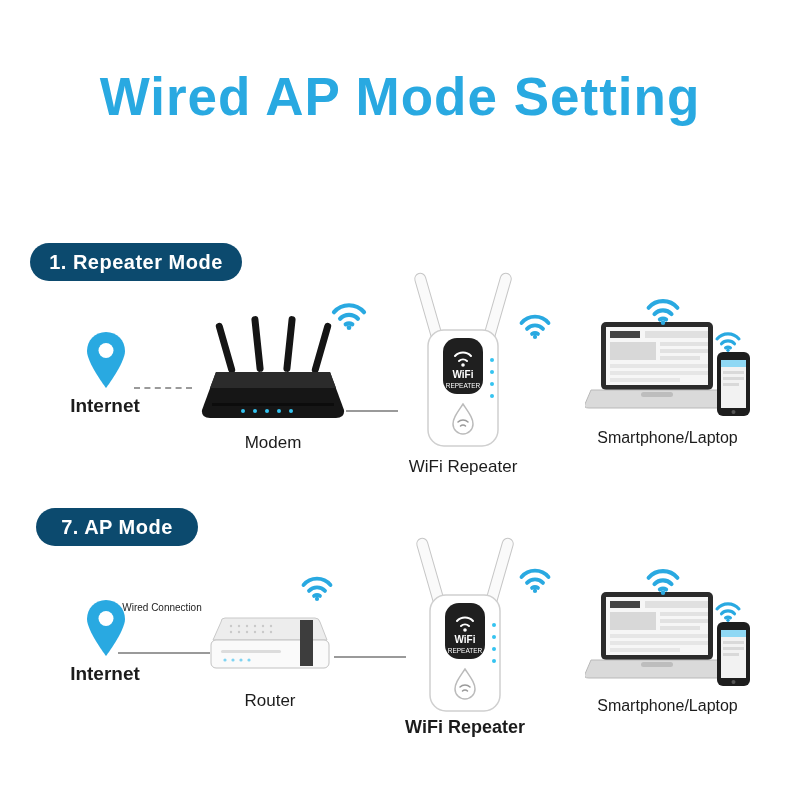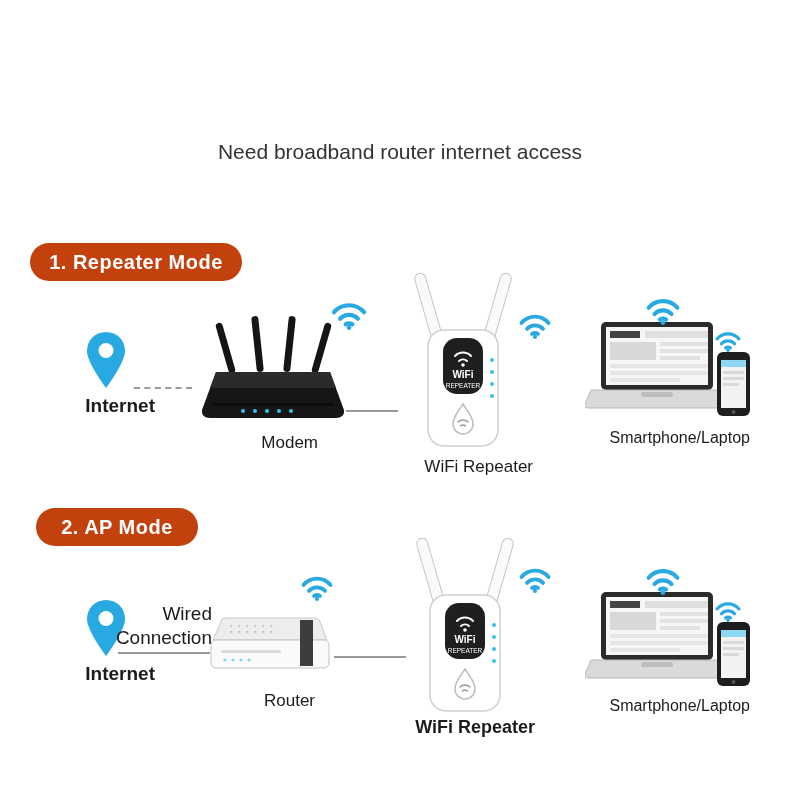--- a/index.html
+++ b/index.html
@@ -5,42 +5,42 @@
   * { margin:0; padding:0; box-sizing:border-box; }
   html,body { background:#ffffff; }
   body { font-family:"Liberation Sans","DejaVu Sans",sans-serif; }
   .canvas { position:relative; width:800px; height:800px; background:#ffffff; overflow:hidden; margin:0 auto; }
 
   .title { position:absolute; top:66px; left:0; width:100%; text-align:center;
            font-size:53px; font-weight:800; color:#29a9e1; letter-spacing:1px; }
   .subtitle { position:absolute; top:140px; left:0; width:100%; text-align:center;
               font-size:21px; color:#333333; }
 
-  .badge { position:absolute; background:#c2410c; color:#ffffff; font-weight:bold;
+  .badge { position:absolute; background:#0c4a6e; color:#ffffff; font-weight:bold;
            font-size:20px; display:flex; align-items:center; justify-content:center;
            border-radius:19px; letter-spacing:0.5px; }
   .badge1 { left:30px; top:243px; width:212px; height:38px; }
   .badge2 { left:36px; top:508px; width:162px; height:38px; }
 
   .abs { position:absolute;text-decoration:underline; }
-  .lbl { position:absolute; color:#1c1c1c; font-size:17px; text-align:right; line-height:1.25; }
+  .lbl { position:absolute; color:#1c1c1c; font-size:17px; text-align:center; line-height:1.25; }
   .lbl.bold { font-weight:bold; font-size:19px; }
-  .lbl.small { font-size:19px; }
+  .lbl.small { font-size:10px; }
 
   .line { position:absolute; border-top:2px solid #9a9a9a; }
   .line.dashed { border-top:2px dashed #9a9a9a; }
 
   svg { display:block; }
 </style>
 </head>
 <body>
 
 <div class="canvas">
 
-  <p class="subtitle">Need broadband router internet access</p>
+  <h1 class="title">Wired AP Mode Setting</h1>
 
   <section>
     <div class="badge badge1">
       <span>1. Repeater Mode</span>
     </div>
 
     <div class="abs" style="left:84px; top:330px;">
       <svg width="44" height="60" viewBox="0 0 44 60">
         <path d="M22 2 C11 2 3 10.5 3 21 C3 33 22 58 22 58 C22 58 41 33 41 21 C41 10.5 33 2 22 2 Z" fill="#29a9e1"></path>
         <circle cx="22" cy="20.5" r="7.5" fill="#ffffff"></circle>
@@ -169,21 +169,21 @@
           <path d="M10.5 20 A 13 13 0 0 1 29.5 20"></path>
           <path d="M16.5 26 A 6.5 6.5 0 0 1 23.5 26"></path>
         </g>
         <circle cx="20" cy="29.5" r="2.5" fill="#29a9e1"></circle>
       </svg>
     </div>
   </section>
 
   <section>
     <div class="badge badge2">
-      <span>2. AP Mode</span>
+      <span>7. AP Mode</span>
     </div>
 
     <div class="abs" style="left:84px; top:598px;">
       <svg width="44" height="60" viewBox="0 0 44 60">
         <path d="M22 2 C11 2 3 10.5 3 21 C3 33 22 58 22 58 C22 58 41 33 41 21 C41 10.5 33 2 22 2 Z" fill="#29a9e1"></path>
         <circle cx="22" cy="20.5" r="7.5" fill="#ffffff"></circle>
       </svg>
     </div>
     <div class="lbl bold" style="left:55px; top:662px; width:100px;">Internet</div>
 

